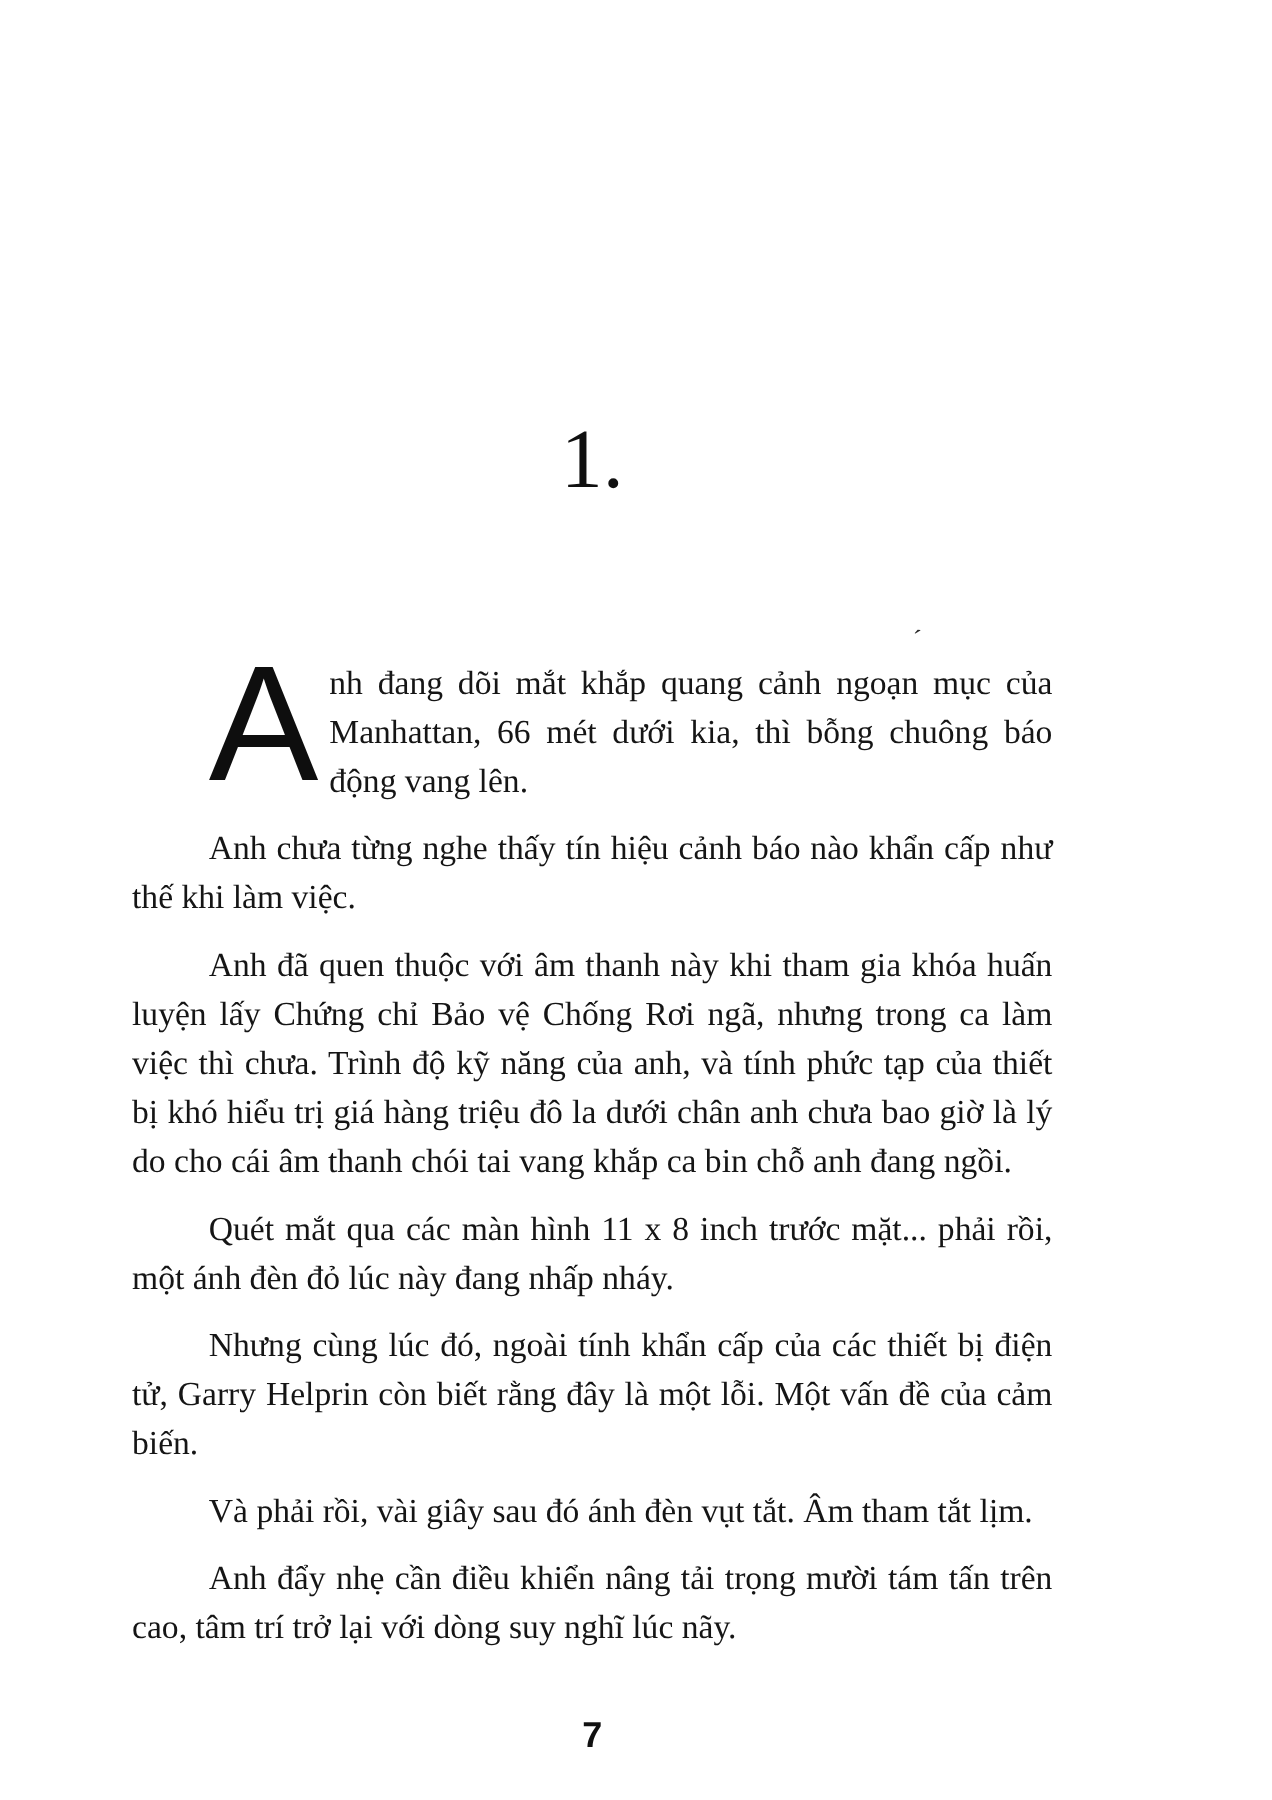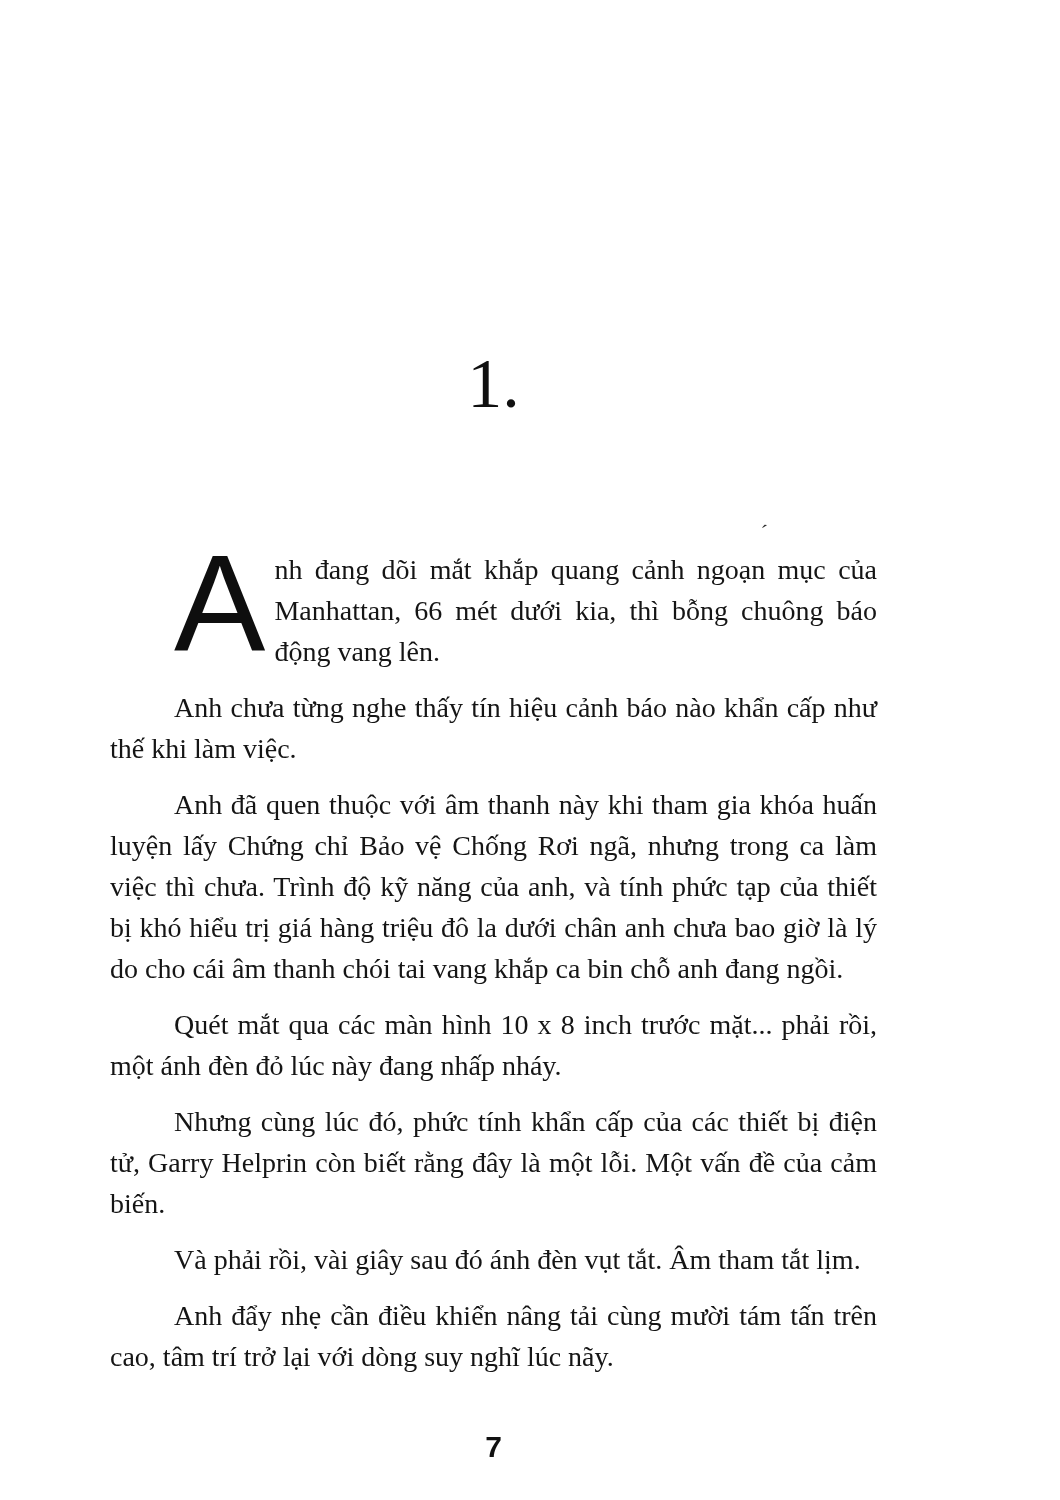--- a/index.html
+++ b/index.html
@@ -62,25 +62,25 @@
   <div class="content">
 
     <p>
       <span class="dropcap">A</span><span>nh đang dõi mắt khắp quang cảnh ngoạn mục của Manhattan, 66 mét dưới kia, thì bỗng chuông báo động vang lên.</span>
     </p>
 
     <p class="indent">Anh chưa từng nghe thấy tín hiệu cảnh báo nào khẩn cấp như thế khi làm việc.</p>
 
     <p class="indent">Anh đã quen thuộc với âm thanh này khi tham gia khóa huấn luyện lấy Chứng chỉ Bảo vệ Chống Rơi ngã, nhưng trong ca làm việc thì chưa. Trình độ kỹ năng của anh, và tính phức tạp của thiết bị khó hiểu trị giá hàng triệu đô la dưới chân anh chưa bao giờ là lý do cho cái âm thanh chói tai vang khắp ca bin chỗ anh đang ngồi.</p>
 
-    <p class="indent">Quét mắt qua các màn hình 10 x 8 inch trước mặt... phải rồi, một ánh đèn đỏ lúc này đang nhấp nháy.</p>
+    <p class="indent">Quét mắt qua các màn hình 11 x 8 inch trước mặt... phải rồi, một ánh đèn đỏ lúc này đang nhấp nháy.</p>
 
-    <p class="indent">Nhưng cùng lúc đó, phức tính khẩn cấp của các thiết bị điện tử, Garry Helprin còn biết rằng đây là một lỗi. Một vấn đề của cảm biến.</p>
+    <p class="indent">Nhưng cùng lúc đó, ngoài tính khẩn cấp của các thiết bị điện tử, Garry Helprin còn biết rằng đây là một lỗi. Một vấn đề của cảm biến.</p>
 
     <p class="indent">Và phải rồi, vài giây sau đó ánh đèn vụt tắt. Âm tham tắt lịm.</p>
 
-    <p class="indent">Anh đẩy nhẹ cần điều khiển nâng tải cùng mười tám tấn trên cao, tâm trí trở lại với dòng suy nghĩ lúc nãy.</p>
+    <p class="indent">Anh đẩy nhẹ cần điều khiển nâng tải trọng mười tám tấn trên cao, tâm trí trở lại với dòng suy nghĩ lúc nãy.</p>
 
   </div>
 
   <div class="page-number">7</div>
 
 </div>
 
 </body></html>

